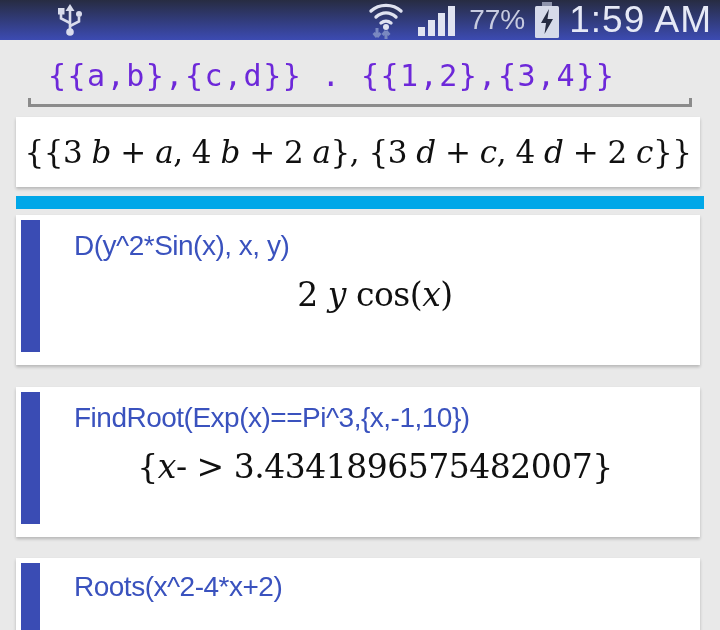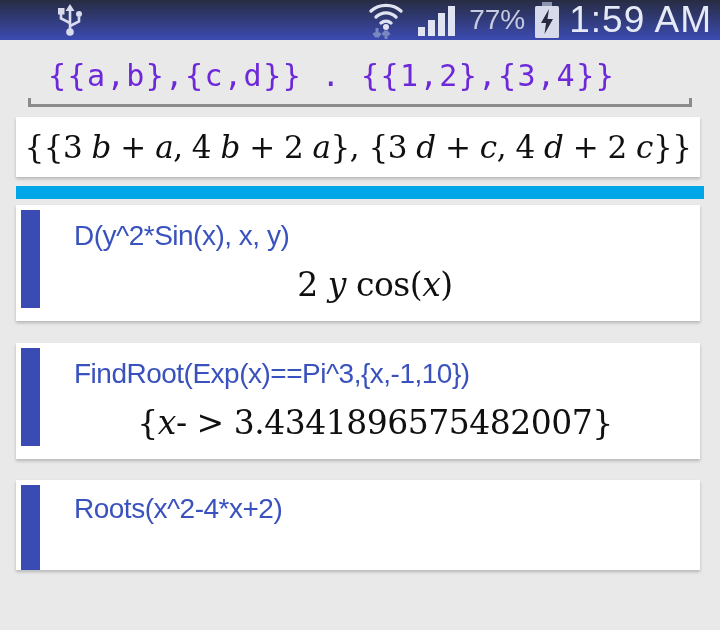--- a/index.html
+++ b/index.html
@@ -51,33 +51,33 @@
   }
   .input-underline {
     margin:3px 28px 0 28px; height:9px;
     border-left:3px solid #8b8b8b; border-right:3px solid #8b8b8b;
     border-bottom:3px solid #8b8b8b;
   }
   .card {
     background:#fff; box-shadow:0 2px 3px rgba(0,0,0,.22);
   }
   .result-card {
-    margin:10px 20px 0 16px; height:60px;
+    margin:10px 20px 0 16px; height:70px;
     display:flex; align-items:center; justify-content:center;
   }
   .math {
     font-family:"DejaVu Serif", serif; color:#101010;
     white-space:nowrap; letter-spacing:-.5px;
   }
   .result-card .math { font-size:31px; }
   .divider {
     margin:9px 16px 0 16px; height:13px; background:#00a7e8;
   }
   .history-card {
-    position:relative; margin:6px 20px 0 16px; height:116px;
+    position:relative; margin:6px 20px 0 16px; height:150px;
     padding:15px 0 0 58px;
   }
   .history-card + .history-card { margin-top:22px; }
   .card-bar {
     position:absolute; left:5px; top:5px; bottom:13px; width:19px;
     background:#3a4cb4;
   }
   .expr {
     color:#3a52be; font-size:28px; letter-spacing:-.5px; white-space:nowrap;
   }

